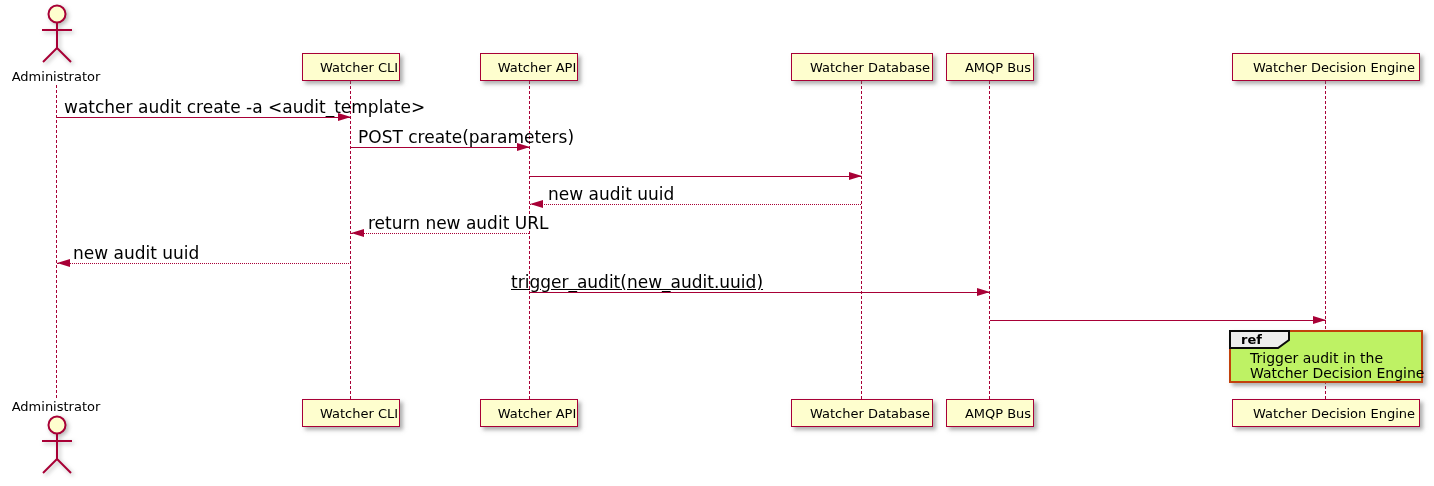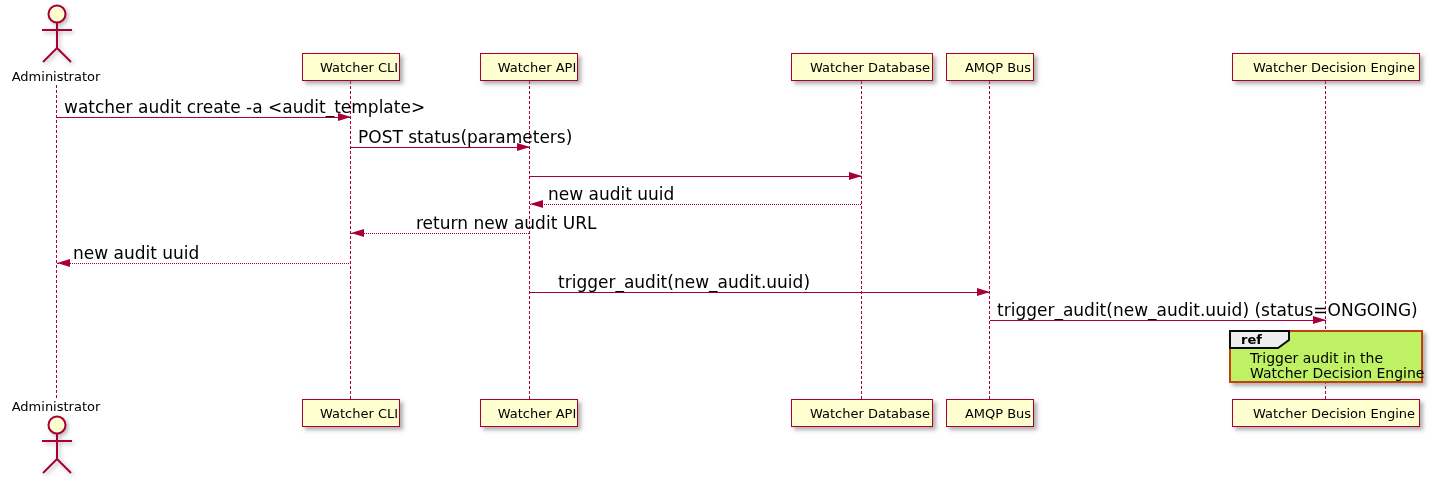--- a/index.html
+++ b/index.html
@@ -70,44 +70,43 @@
   <div class="pbox" style="left:302px;top:399px;width:98px;">Watcher CLI</div>
   <div class="pbox" style="left:480px;top:399px;width:98px;">Watcher API</div>
   <div class="pbox" style="left:791px;top:399px;width:142px;">Watcher Database</div>
   <div class="pbox" style="left:946px;top:399px;width:88px;">AMQP Bus</div>
   <div class="pbox" style="left:1232px;top:399px;width:188px;">Watcher Decision Engine</div>
 
   <div class="mlabel" style="left:64px;top:100px;">watcher audit create -a &lt;audit_template&gt;</div>
   <div class="mline solid" style="left:57px;top:117px;width:294px;"></div>
   <div class="arr r" style="left:338px;top:113px;"></div>
 
-  <div class="mlabel" style="left:358px;top:130px;">POST status(parameters)</div>
+  <div class="mlabel" style="left:358px;top:130px;">POST create(parameters)</div>
   <div class="mline solid" style="left:351px;top:147px;width:178px;"></div>
   <div class="arr r" style="left:517px;top:143px;"></div>
 
   <div class="mline solid" style="left:530px;top:176px;width:331px;"></div>
   <div class="arr r" style="left:849px;top:172px;"></div>
 
   <div class="mlabel" style="left:548px;top:187px;">new audit uuid</div>
   <div class="mline dotted" style="left:530px;top:204px;width:331px;"></div>
   <div class="arr l" style="left:530px;top:200px;"></div>
 
-  <div class="mlabel" style="left:368px;top:216px;margin-left:48px;">return new audit URL</div>
+  <div class="mlabel" style="left:368px;top:216px;">return new audit URL</div>
   <div class="mline dotted" style="left:351px;top:233px;width:178px;"></div>
   <div class="arr l" style="left:351px;top:229px;"></div>
 
   <div class="mlabel" style="left:73px;top:246px;">new audit uuid</div>
   <div class="mline dotted" style="left:57px;top:263px;width:294px;"></div>
   <div class="arr l" style="left:57px;top:259px;"></div>
 
-  <div class="mlabel" style="left:558px;top:275px;">trigger_audit(new_audit.uuid)</div>
+  <div class="mlabel" style="left:511px;top:275px;text-decoration:underline;">trigger_audit(new_audit.uuid)</div>
   <div class="mline solid" style="left:530px;top:292px;width:460px;"></div>
   <div class="arr r" style="left:977px;top:288px;"></div>
 
-  <div class="mlabel" style="left:997px;top:303px;">trigger_audit(new_audit.uuid) (status=ONGOING)</div>
   <div class="mline solid" style="left:990px;top:320px;width:336px;"></div>
   <div class="arr r" style="left:1313px;top:316px;"></div>
 
   <div class="ref" style="left:1229px;top:330px;width:194px;height:53px;">
     <svg class="ref-tab" viewBox="0 0 70 19">
       <polygon points="1,1 60,1 60,10 49,18 1,18" fill="#EEEEEE" stroke="#0b0b0b" stroke-width="2"></polygon>
     </svg>
     <div class="ref-tab-label">ref</div>
     <div class="ref-text">
       <div>Trigger audit in the</div>

